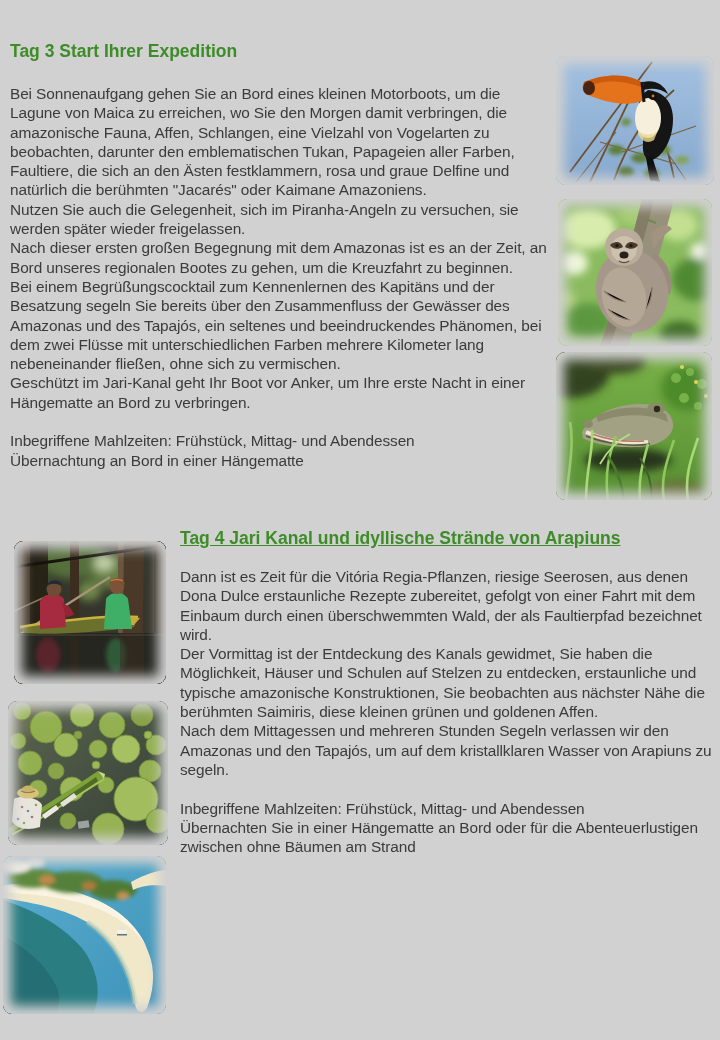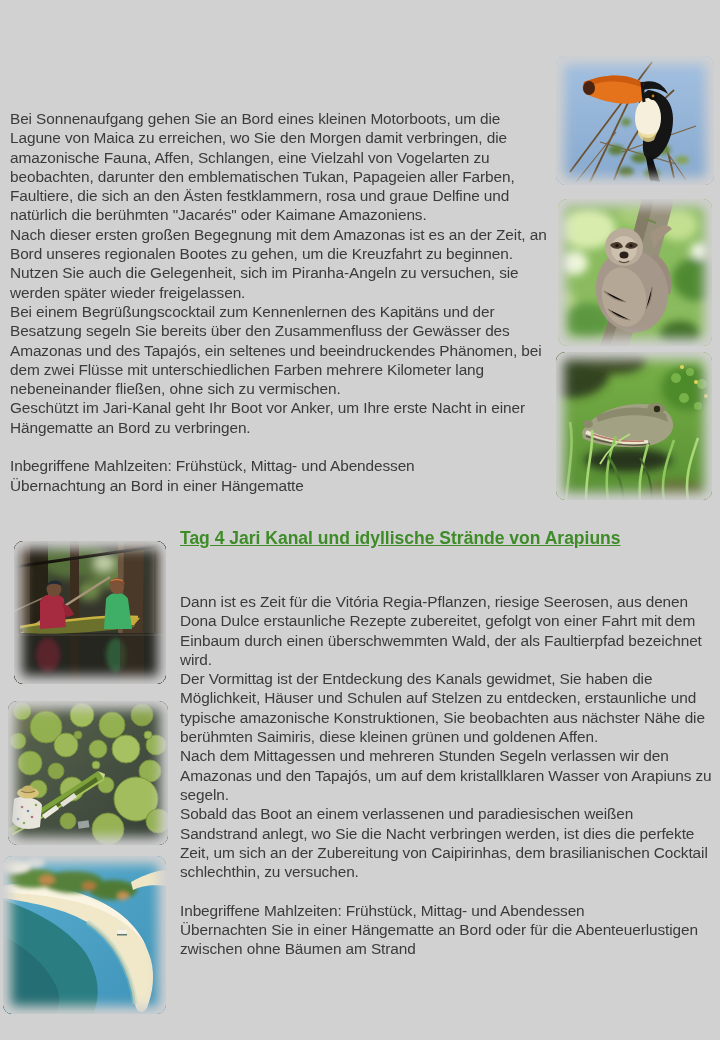--- a/index.html
+++ b/index.html
@@ -18,21 +18,20 @@
     font-weight:700;
     color:#3e8c28;
   }
   #day3-title{left:10px;top:41px;}
   #day4-title{left:180px;top:528px;text-decoration:underline;}
   .textblock{
     position:absolute;
     font-size:15.4px;
     line-height:19.3px;
     letter-spacing:-0.1px;
-    margin-top:25px;
   }
   .textblock p{margin:0;}
   .textblock p.gap-above{margin-top:19.3px;}
   #day3-body{left:10px;top:84px;width:545px;}
   #day4-body{left:180px;top:567px;width:534px;}
 
   .photo{position:absolute;border-radius:9px;overflow:hidden;}
   .photo svg{position:absolute;inset:0;width:100%;height:100%;display:block;}
   .photo::after{
     content:"";position:absolute;inset:0;border-radius:9px;
@@ -43,25 +42,26 @@
   #photo-caiman{left:556px;top:352px;width:156px;height:148px;}
   #photo-canoe{left:14px;top:541px;width:152px;height:143px;}
   #photo-lilies{left:8px;top:701px;width:160px;height:144px;}
   #photo-beach{left:3px;top:856px;width:163px;height:158px;}
 </style>
 </head>
 <body>
 
 <div class="page">
 
+  <h2 class="sec-title" id="day3-title">Tag 3 Start Ihrer Expedition</h2>
 
   <div class="textblock" id="day3-body">
     <p>Bei Sonnenaufgang gehen Sie an Bord eines kleinen Motorboots, um die Lagune von Maica zu erreichen, wo Sie den Morgen damit verbringen, die amazonische Fauna, Affen, Schlangen, eine Vielzahl von Vogelarten zu beobachten, darunter den emblematischen Tukan, Papageien aller Farben, Faultiere, die sich an den Ästen festklammern, rosa und graue Delfine und natürlich die berühmten "Jacarés" oder Kaimane Amazoniens.</p>
+    <p>Nutzen Sie auch die Gelegenheit, sich im Piranha-Angeln zu versuchen, sie werden später wieder freigelassen.</p>
     <p>Nach dieser ersten großen Begegnung mit dem Amazonas ist es an der Zeit, an Bord unseres regionalen Bootes zu gehen, um die Kreuzfahrt zu beginnen.</p>
-    <p>Nutzen Sie auch die Gelegenheit, sich im Piranha-Angeln zu versuchen, sie werden später wieder freigelassen.</p>
     <p>Bei einem Begrüßungscocktail zum Kennenlernen des Kapitäns und der Besatzung segeln Sie bereits über den Zusammenfluss der Gewässer des Amazonas und des Tapajós, ein seltenes und beeindruckendes Phänomen, bei dem zwei Flüsse mit unterschiedlichen Farben mehrere Kilometer lang nebeneinander fließen, ohne sich zu vermischen.</p>
     <p>Geschützt im Jari-Kanal geht Ihr Boot vor Anker, um Ihre erste Nacht in einer Hängematte an Bord zu verbringen.</p>
     <p class="gap-above">Inbegriffene Mahlzeiten: Frühstück, Mittag- und Abendessen</p>
     <p>Übernachtung an Bord in einer Hängematte</p>
   </div>
 
   <div class="photo" id="photo-toucan">
     <svg viewBox="0 0 158 129" preserveAspectRatio="none" aria-hidden="true">
       <defs>
         <linearGradient id="sky" x1="0" y1="0" x2="0" y2="1">
@@ -202,21 +202,20 @@
       </g>
     </svg>
   </div>
 
   <h2 class="sec-title" id="day4-title">Tag 4 Jari Kanal und idyllische Strände von Arapiuns</h2>
 
   <div class="textblock" id="day4-body">
     <p>Dann ist es Zeit für die Vitória Regia-Pflanzen, riesige Seerosen, aus denen Dona Dulce erstaunliche Rezepte zubereitet, gefolgt von einer Fahrt mit dem Einbaum durch einen überschwemmten Wald, der als Faultierpfad bezeichnet wird.</p>
     <p>Der Vormittag ist der Entdeckung des Kanals gewidmet, Sie haben die Möglichkeit, Häuser und Schulen auf Stelzen zu entdecken, erstaunliche und typische amazonische Konstruktionen, Sie beobachten aus nächster Nähe die berühmten Saimiris, diese kleinen grünen und goldenen Affen.</p>
     <p>Nach dem Mittagessen und mehreren Stunden Segeln verlassen wir den Amazonas und den Tapajós, um auf dem kristallklaren Wasser von Arapiuns zu segeln.</p>
-    <p>Sobald das Boot an einem verlassenen und paradiesischen weißen Sandstrand anlegt, wo Sie die Nacht verbringen werden, ist dies die perfekte Zeit, um sich an der Zubereitung von Caipirinhas, dem brasilianischen Cocktail schlechthin, zu versuchen.</p>
     <p class="gap-above">Inbegriffene Mahlzeiten: Frühstück, Mittag- und Abendessen</p>
     <p>Übernachten Sie in einer Hängematte an Bord oder für die Abenteuerlustigen zwischen ohne Bäumen am Strand</p>
   </div>
 
   <div class="photo" id="photo-canoe">
     <svg viewBox="0 0 152 143" preserveAspectRatio="none" aria-hidden="true">
       <rect width="152" height="143" fill="#35352b"></rect>
       <g filter="url(#b4)">
         <ellipse cx="60" cy="18" rx="34" ry="20" fill="#55703a"></ellipse>
         <ellipse cx="100" cy="30" rx="24" ry="18" fill="#647e42"></ellipse>

